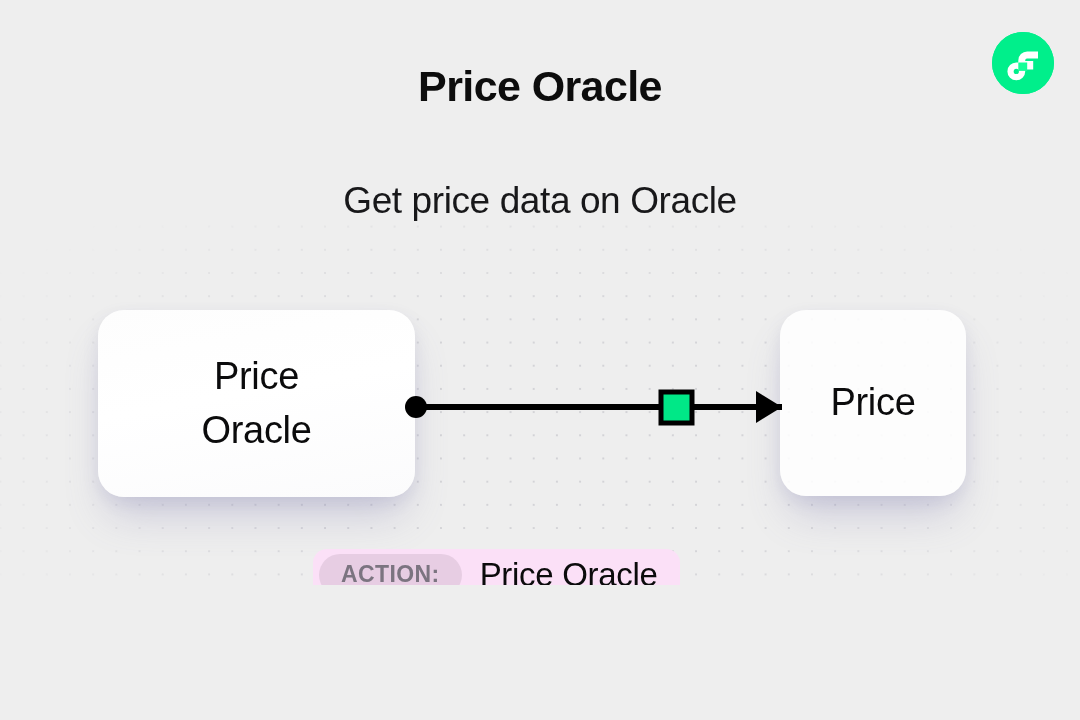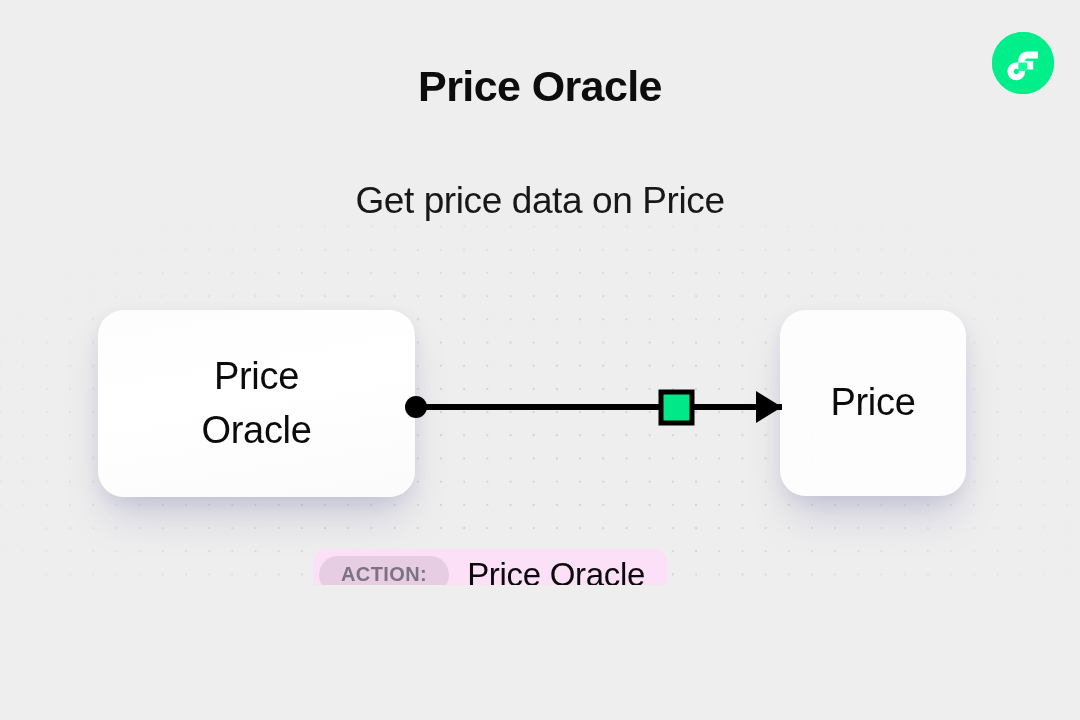--- a/index.html
+++ b/index.html
@@ -146,42 +146,42 @@
     align-items: center;
     padding: 0 22px 0 6px;
     gap: 18px;
   }
 
   .action-badge .action-tag {
     background: #e7cde3;
     color: #7b7480;
     border-radius: 26px;
     padding: 7px 22px 8px 22px;
-    font-size: 20px;
+    font-size: 23px;
     font-weight: bold;
     letter-spacing: 0.4px;
   }
 
   .action-badge .action-value {
     font-size: 33px;
     font-weight: 400;
     letter-spacing: -0.3px;
     color: #0b0b0c;
   }
 </style>
 </head>
 <body>
 
 <div id="stage">
 
   <div class="dot-grid"></div>
 
   <div class="page-title">Price Oracle</div>
 
-  <div class="page-subtitle">Get price data on Price</div>
+  <div class="page-subtitle">Get price data on Oracle</div>
 
   <div class="brand-logo">
     <svg width="62" height="62" viewBox="0 0 62 62" aria-hidden="true">
       <circle cx="31" cy="31" r="31" fill="#00ef8b"></circle>
       <path d="M46 19.5 H35.2 a8.9 8.9 0 0 0 -8.9 8.9 v2.1 h-2.0 a8.9 8.9 0 1 0 8.9 8.9 v-2.0 h8.0 v-8.4 h-8.0 v-0.6 a1.8 1.8 0 0 1 1.8 -1.8 H46 z" fill="#ffffff"></path>
       <rect x="26.3" y="30.5" width="8.9" height="8.4" fill="#16ff99"></rect>
       <circle cx="24.3" cy="39.4" r="2.6" fill="#00ef8b"></circle>
     </svg>
   </div>
 

